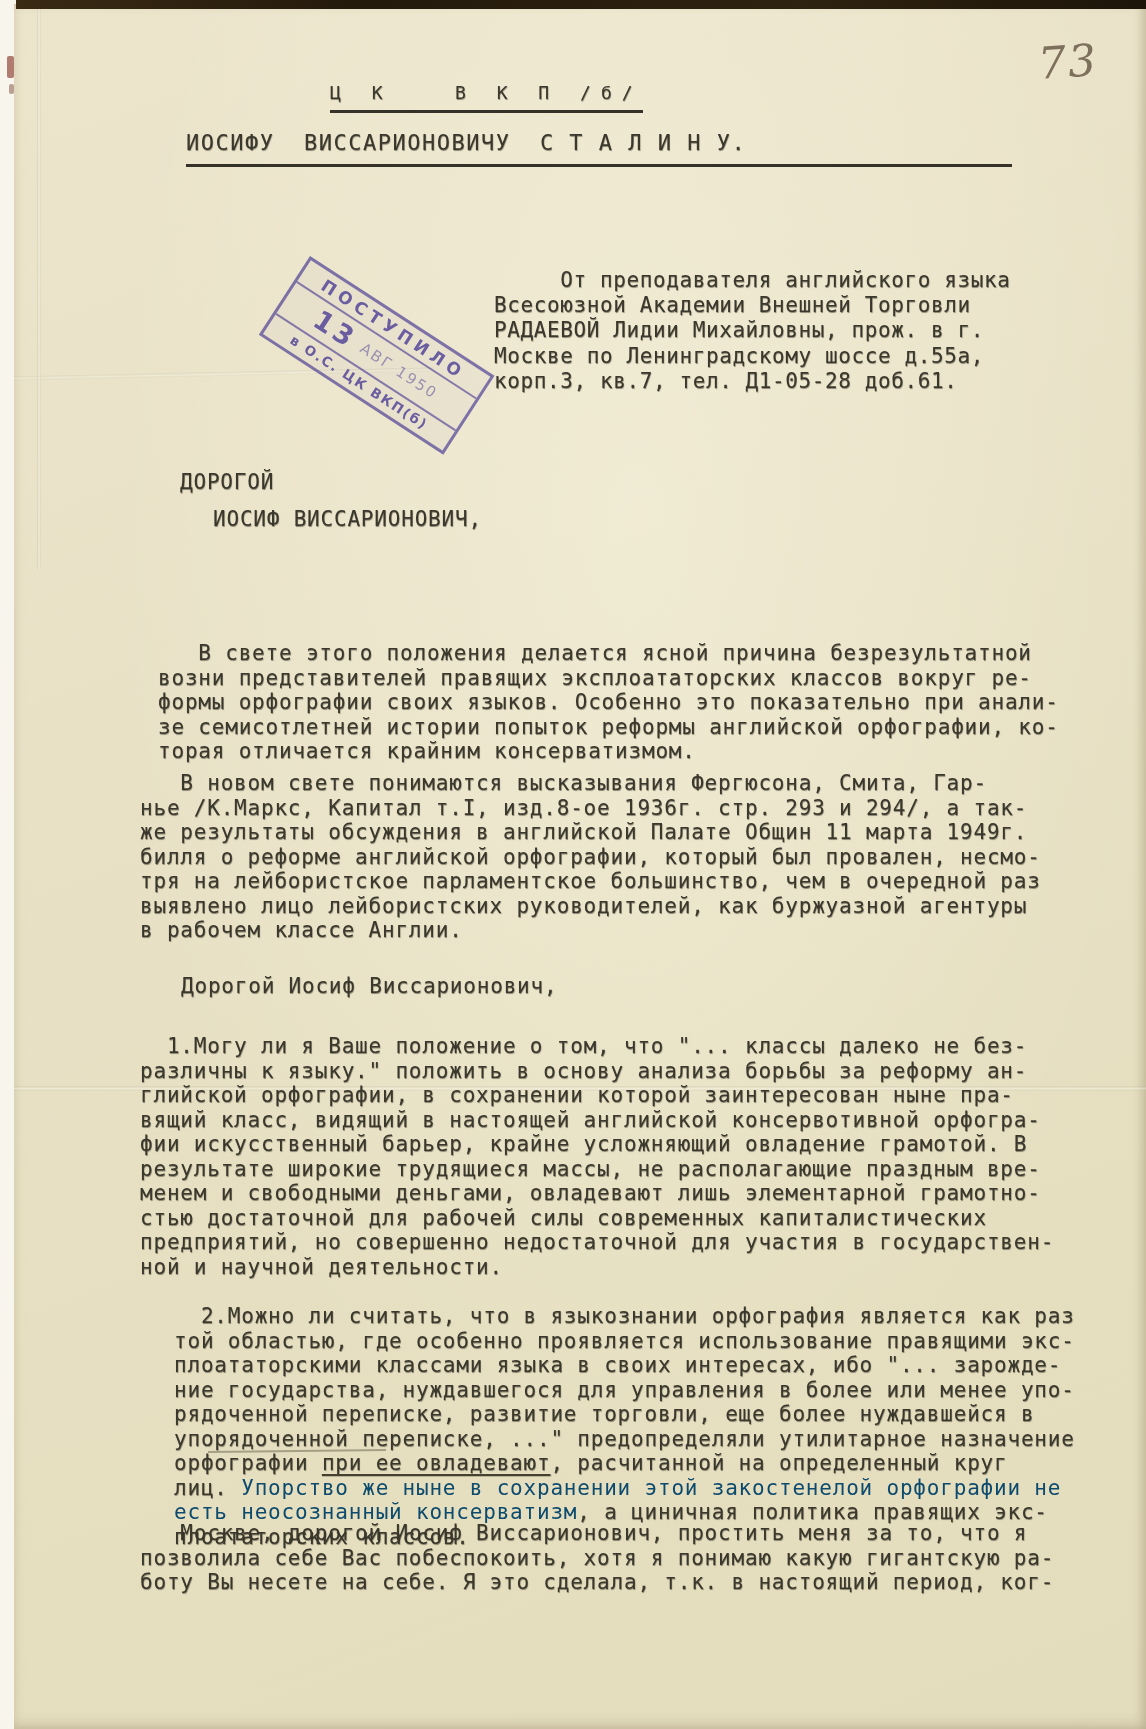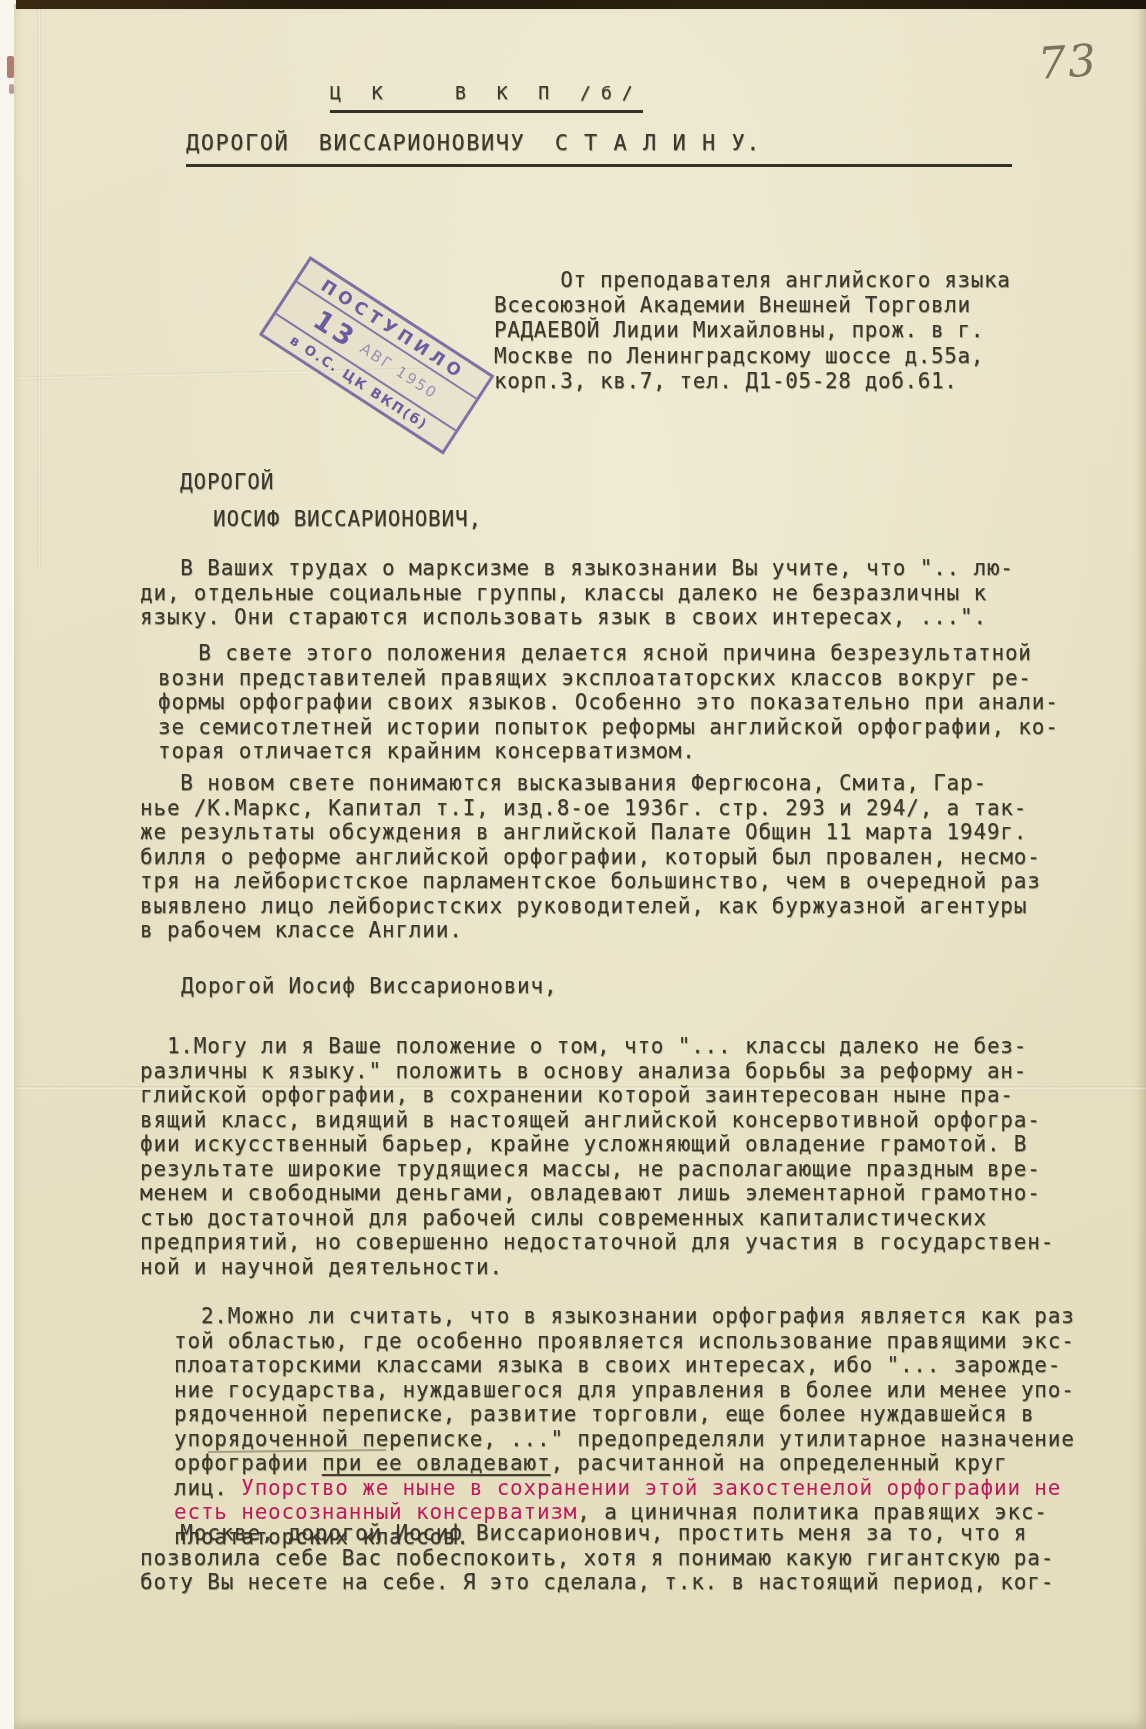--- a/index.html
+++ b/index.html
@@ -53,58 +53,55 @@
     mix-blend-mode:multiply;opacity:.92;
     font-family:"DejaVu Sans","Liberation Sans",sans-serif;text-align:center;
   }
   .stamp-row1{font-size:17px;font-weight:bold;letter-spacing:5px;padding:3px 0 2px;border-bottom:2px solid rgba(102,90,193,.8);}
   .stamp-row2{padding:2px 0 3px;border-bottom:2px solid rgba(102,90,193,.8);white-space:nowrap;}
   .stamp-day{font-size:27px;font-weight:bold;letter-spacing:4px;vertical-align:middle;}
   .stamp-my{font-size:15px;letter-spacing:2px;opacity:.62;margin-left:9px;vertical-align:middle;}
   .stamp-row3{font-size:13.5px;font-weight:bold;letter-spacing:1.8px;padding:3px 0 4px;}
 
   .u-seg{text-decoration:underline;text-decoration-thickness:2px;text-underline-offset:4px;text-decoration-color:#45412f;}
-  .faint{color:#be185d;text-shadow:none;}
+  .faint{color:#0c4a6e;text-shadow:none;}
   .strike{position:absolute;left:208px;top:1450px;width:178px;height:2px;background:rgba(70,64,44,.4);transform:rotate(-0.6deg);}
 </style>
 </head>
 <body>
 
 <div class="scan">
   <div class="paper"></div>
   <div class="top-edge"></div>
   <div class="speck1"></div>
   <div class="speck2"></div>
   <div class="crease-v"></div>
   <div class="crease-h1"></div>
   <div class="crease-h2"></div>
 
   <div class="page-num">73</div>
 
   <div class="hdr1 typed">Ц К   В К П /б/</div>
-  <div class="hdr2 typed">ДОРОГОЙ  ВИССАРИОНОВИЧУ  С Т А Л И Н У.</div>
+  <div class="hdr2 typed">ИОСИФУ  ВИССАРИОНОВИЧУ  С Т А Л И Н У.</div>
 
   <div class="sender typed">     От преподавателя английского языка
 Всесоюзной Академии Внешней Торговли
 РАДАЕВОЙ Лидии Михайловны, прож. в г.
 Москве по Ленинградскому шоссе д.55а,
 корп.3, кв.7, тел. Д1-05-28 доб.61.</div>
 
   <div class="stamp">
     <div class="stamp-row1">ПОСТУПИЛО</div>
     <div class="stamp-row2"><span class="stamp-day">13</span><span class="stamp-my">АВГ 1950</span></div>
     <div class="stamp-row3">в О.С. ЦК ВКП(б)</div>
   </div>
 
   <div class="block typed" style="left:180px;top:470px;">ДОРОГОЙ</div>
   <div class="block typed" style="left:213px;top:507px;">ИОСИФ ВИССАРИОНОВИЧ,</div>
 
-  <div class="block typed" style="left:140px;top:556px;">   В Ваших трудах о марксизме в языкознании Вы учите, что ".. лю-
-ди, отдельные социальные группы, классы далеко не безразличны к
-языку. Они стараются использовать язык в своих интересах, ...".</div>
   <div class="block typed" style="left:140px;top:641px;margin-left:18px;">   В свете этого положения делается ясной причина безрезультатной
 возни представителей правящих эксплоататорских классов вокруг ре-
 формы орфографии своих языков. Особенно это показательно при анали-
 зе семисотлетней истории попыток реформы английской орфографии, ко-
 торая отличается крайним консерватизмом.</div>
   <div class="block typed" style="left:140px;top:771px;">   В новом свете понимаются высказывания Фергюсона, Смита, Гар-
 нье /К.Маркс, Капитал т.I, изд.8-ое 1936г. стр. 293 и 294/, а так-
 же результаты обсуждения в английской Палате Общин 11 марта 1949г.
 билля о реформе английской орфографии, который был провален, несмо-
 тря на лейбористское парламентское большинство, чем в очередной раз

